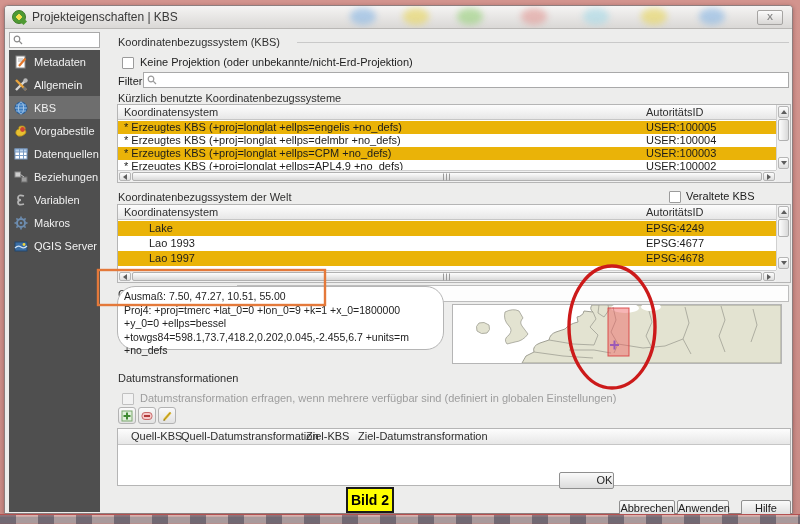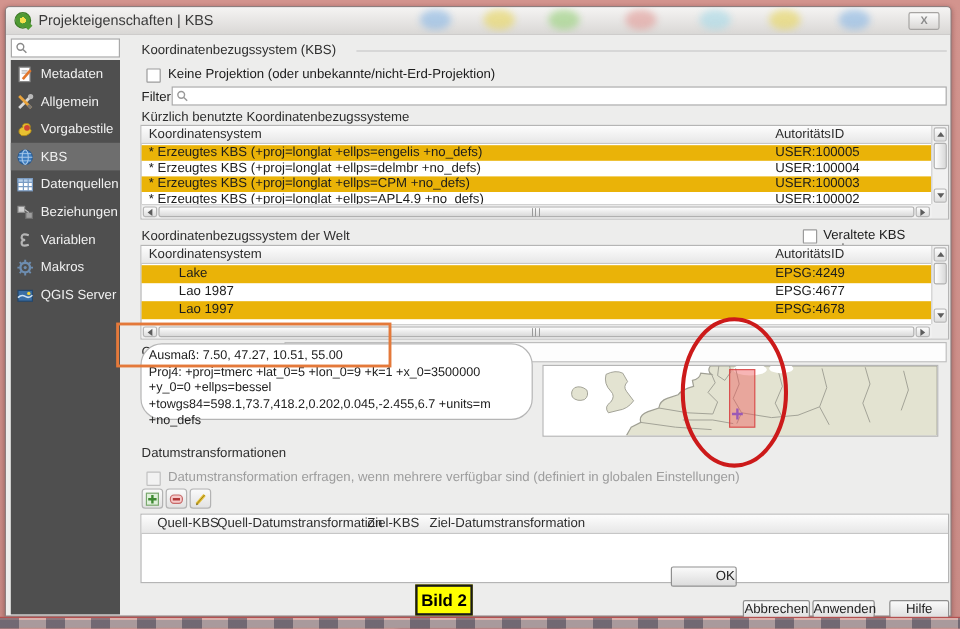--- a/index.html
+++ b/index.html
@@ -131,36 +131,36 @@
     </div>
     <div class="side-item">
       <svg width="16" height="16" viewBox="0 0 16 16">
           <line x1="3" y1="13" x2="12" y2="4" stroke="#d8d8d8" stroke-width="2.4"></line>
           <circle cx="12.5" cy="3.5" r="2.2" fill="#b9b9b9"></circle>
           <line x1="3" y1="3" x2="13" y2="13" stroke="#e8a33c" stroke-width="2.4"></line>
           <line x1="10.5" y1="10.5" x2="13" y2="13" stroke="#777" stroke-width="2.6"></line>
         </svg>
       <span>Allgemein</span>
     </div>
-    <div class="side-item">
-      <svg width="16" height="16" viewBox="0 0 16 16">
-          <path d="M3 11 Q2 7 6 6 Q5 3 9 3 Q13 3 12 7 Q14 9 12 11 Q9 14 5 13 Z" fill="#e8c131" stroke="#b08a1a" stroke-width=".8"></path>
-          <circle cx="9.5" cy="6.5" r="2.4" fill="#cf4434"></circle>
-        </svg>
-      <span>Vorgabestile</span>
-    </div>
     <div class="side-item selected">
       <svg width="16" height="16" viewBox="0 0 16 16">
           <circle cx="8" cy="8" r="6" fill="#3d7ec2" stroke="#2a5a8f"></circle>
           <ellipse cx="8" cy="8" rx="2.6" ry="6" fill="none" stroke="#a9c9e9" stroke-width=".9"></ellipse>
           <line x1="2" y1="8" x2="14" y2="8" stroke="#a9c9e9" stroke-width=".9"></line>
           <line x1="3" y1="5" x2="13" y2="5" stroke="#a9c9e9" stroke-width=".7"></line>
           <line x1="3" y1="11" x2="13" y2="11" stroke="#a9c9e9" stroke-width=".7"></line>
         </svg>
       <span>KBS</span>
+    </div>
+    <div class="side-item">
+      <svg width="16" height="16" viewBox="0 0 16 16">
+          <path d="M3 11 Q2 7 6 6 Q5 3 9 3 Q13 3 12 7 Q14 9 12 11 Q9 14 5 13 Z" fill="#e8c131" stroke="#b08a1a" stroke-width=".8"></path>
+          <circle cx="9.5" cy="6.5" r="2.4" fill="#cf4434"></circle>
+        </svg>
+      <span>Vorgabestile</span>
     </div>
     <div class="side-item">
       <svg width="16" height="16" viewBox="0 0 16 16">
           <rect x="2" y="3" width="12" height="10" fill="#fff" stroke="#7a9cc4"></rect>
           <rect x="2" y="3" width="12" height="3" fill="#b8d0ea" stroke="#7a9cc4"></rect>
           <line x1="6.5" y1="3" x2="6.5" y2="13" stroke="#7a9cc4"></line>
           <line x1="10.5" y1="3" x2="10.5" y2="13" stroke="#7a9cc4"></line>
           <line x1="2" y1="9.5" x2="14" y2="9.5" stroke="#7a9cc4"></line>
         </svg>
       <span>Datenquellen</span>
@@ -275,21 +275,21 @@
     <div class="tbl" style="left:15px;top:170px;width:674px;height:79px;">
       <div class="tbl-head">
         <span style="left:6px;">Koordinatensystem</span>
         <span style="left:528px;">AutoritätsID</span>
       </div>
       <div class="row alt ind" style="top:16px;height:15px;line-height:15px;">
         <span class="c1">Lake</span>
         <span class="c2">EPSG:4249</span>
       </div>
       <div class="row ind" style="top:31px;height:15px;line-height:15px;">
-        <span class="c1">Lao 1987</span>
+        <span class="c1">Lao 1993</span>
         <span class="c2">EPSG:4677</span>
       </div>
       <div class="row alt ind" style="top:46px;height:15px;line-height:15px;">
         <span class="c1">Lao 1997</span>
         <span class="c2">EPSG:4678</span>
       </div>
       <div class="vscroll">
         <div class="sb-btn sb-up">
             <i class="tri-up"></i>
           </div>
@@ -310,21 +310,21 @@
           </div>
       </div>
       <div class="sb-corner"></div>
     </div>
 
     <span class="abs bold" style="left:16px;top:254px;">Gewähltes KBS</span>
     <div class="sel-field" style="left:135px;top:251px;width:552px;height:17px;">DHDN / 3-degree Gauss-Kruger zone 3</div>
 
     <div class="info-box" style="left:15px;top:252px;width:327px;height:64px;border-radius:18px;">
       <div>Ausmaß: 7.50, 47.27, 10.51, 55.00</div>
-      <div>Proj4: +proj=tmerc +lat_0=5 +lon_0=9 +k=1 +x_0=3500000 +y_0=0 +ellps=bessel</div>
+      <div>Proj4: +proj=tmerc +lat_0=0 +lon_0=9 +k=1 +x_0=1800000 +y_0=0 +ellps=bessel</div>
       <div>+towgs84=598.1,73.7,418.2,0.202,0.045,-2.455,6.7 +units=m +no_defs</div>
     </div>
 
     <div class="map-box" style="left:350px;top:270px;width:330px;height:60px;">
       <svg width="328" height="58" viewBox="0 0 328 58">
         <rect x="0" y="0" width="328" height="58" fill="#ffffff"></rect>
         <path d="M328,0 L139,0 Q136,4 140,7 L131,6 Q130,11 124,12 L125,17 Q116,19 112,24 L103,27 Q97,29 96,35 L87,38 Q79,41 81,47 L73,51 L69,58 L328,58 Z" fill="#e3e3d1" stroke="#a0a094" stroke-width="1"></path>
         <ellipse cx="172" cy="3" rx="14" ry="5" fill="#ffffff"></ellipse>
         <ellipse cx="198" cy="2" rx="10" ry="4" fill="#ffffff"></ellipse>
         <path d="M146,0 L145,8 L151,12 L156,5 L155,0 Z" fill="#e3e3d1" stroke="#a0a094" stroke-width=".8"></path>

